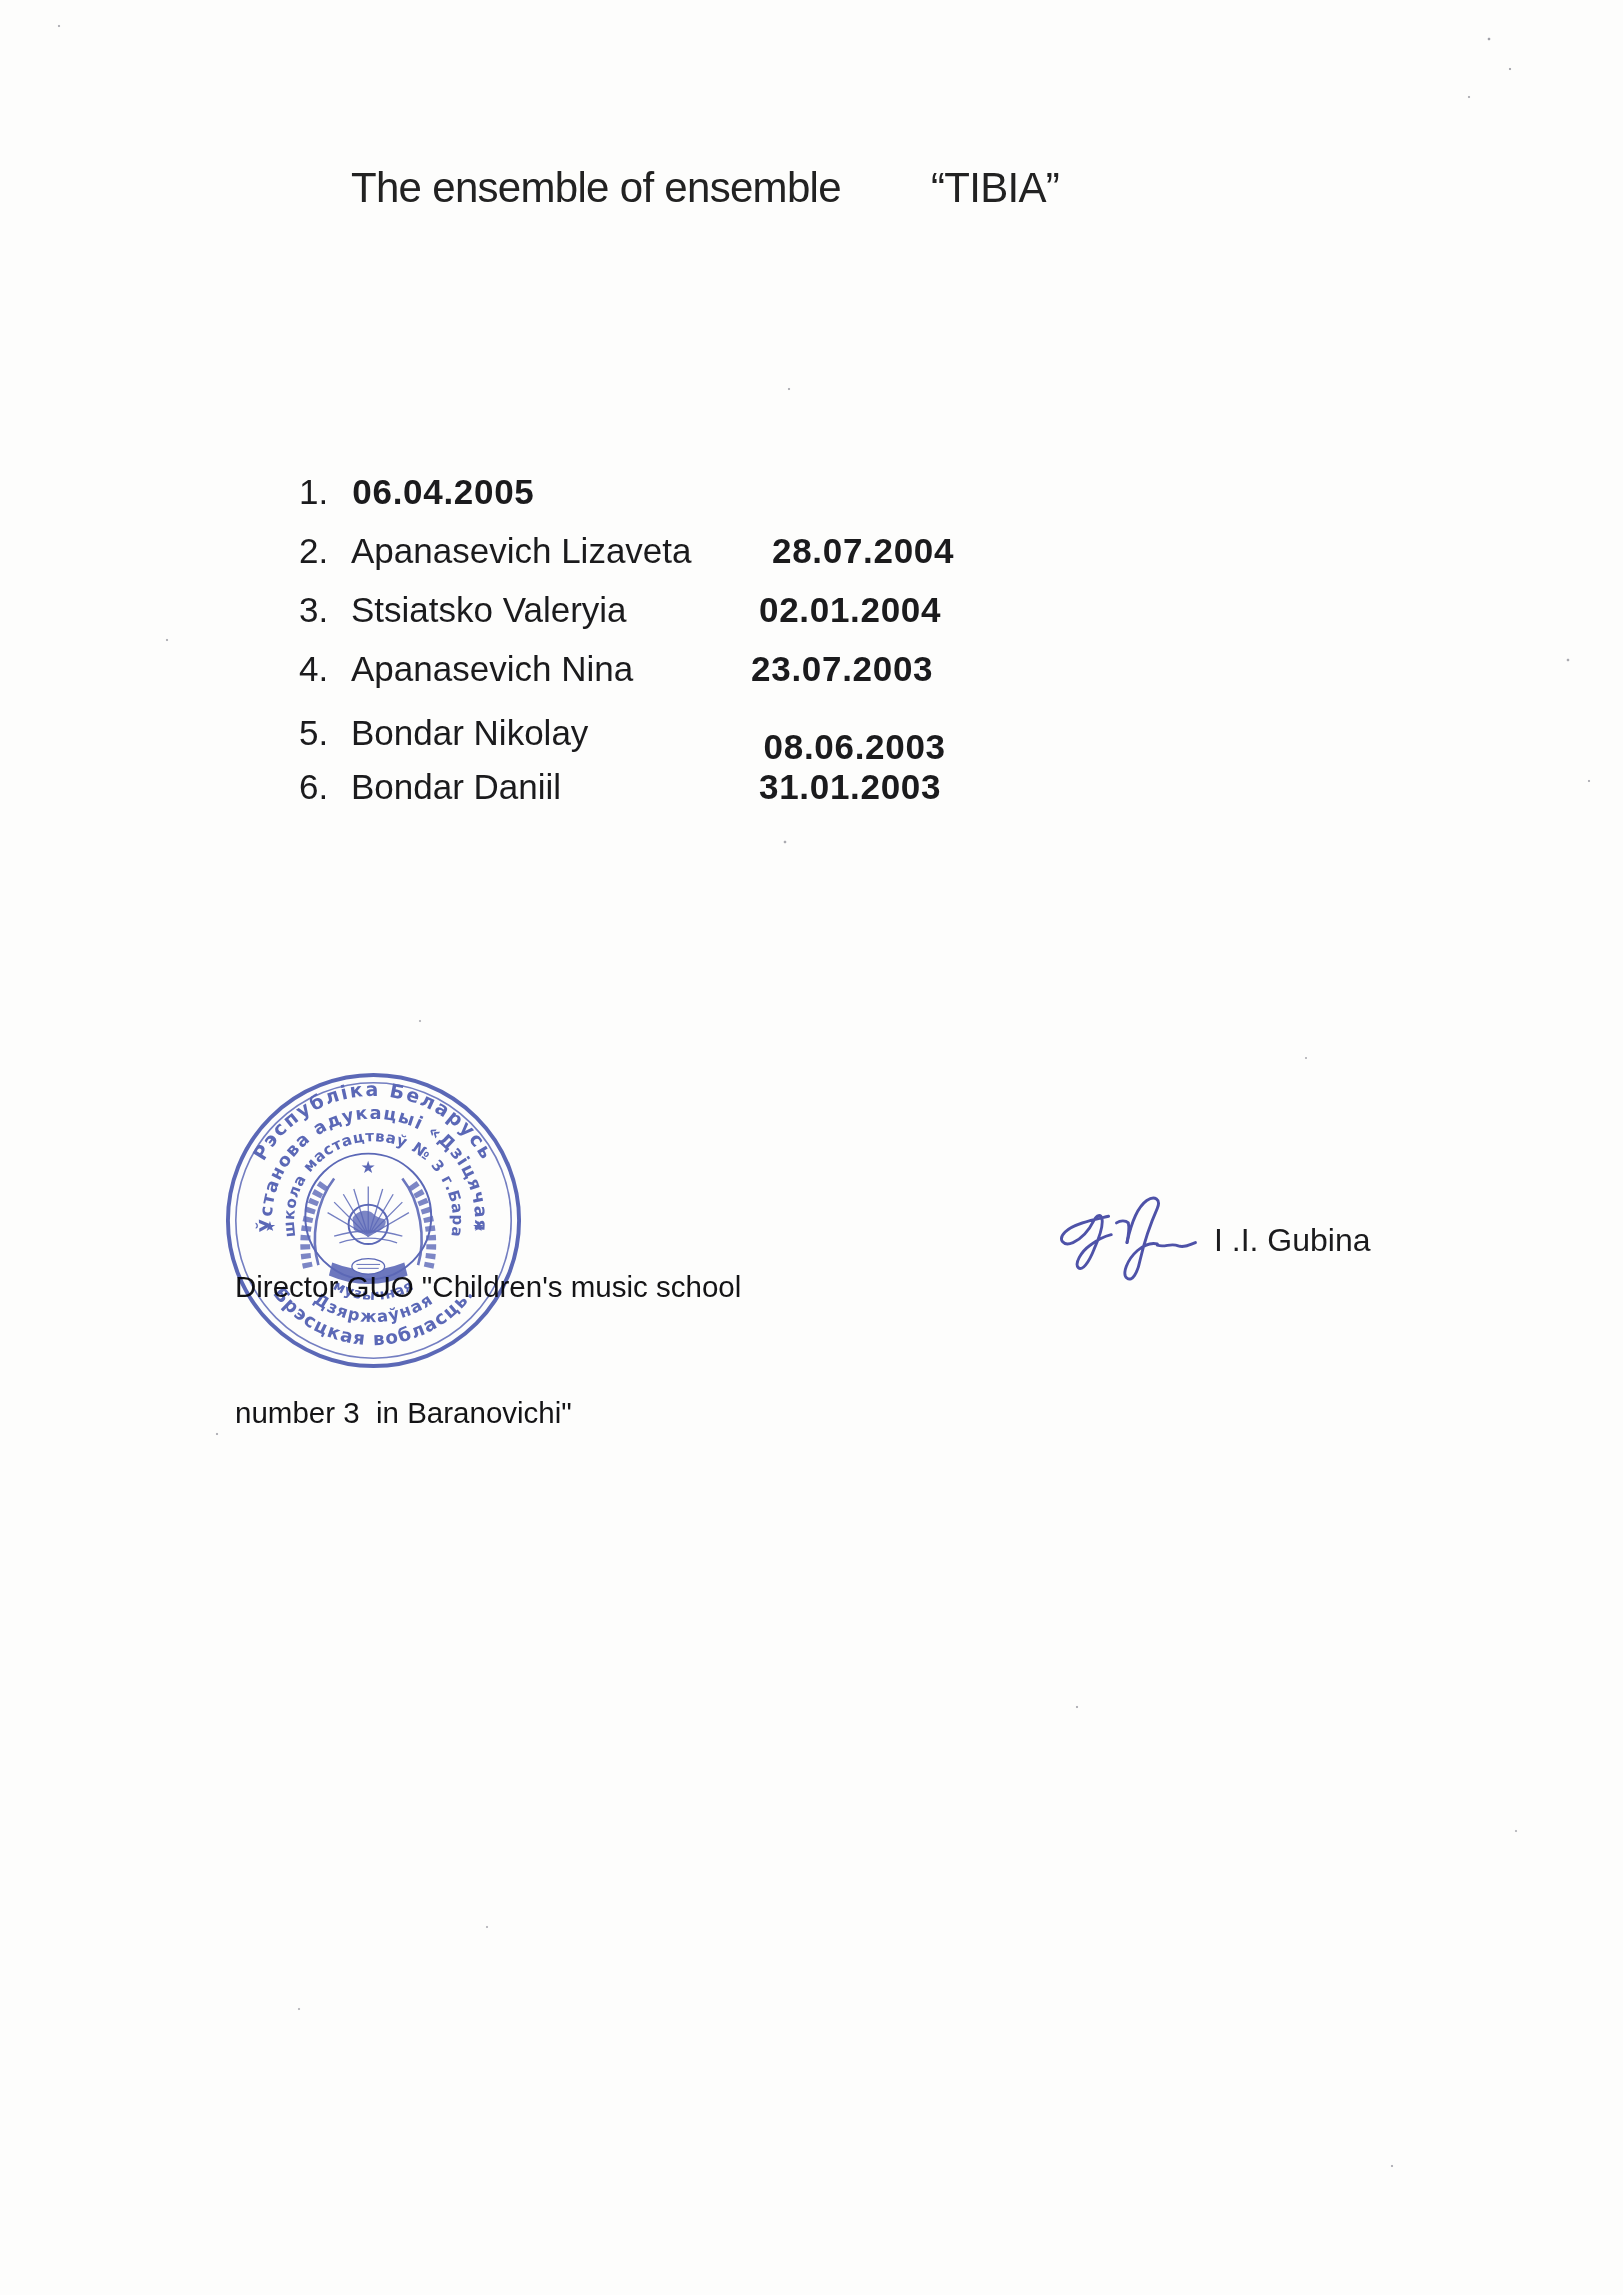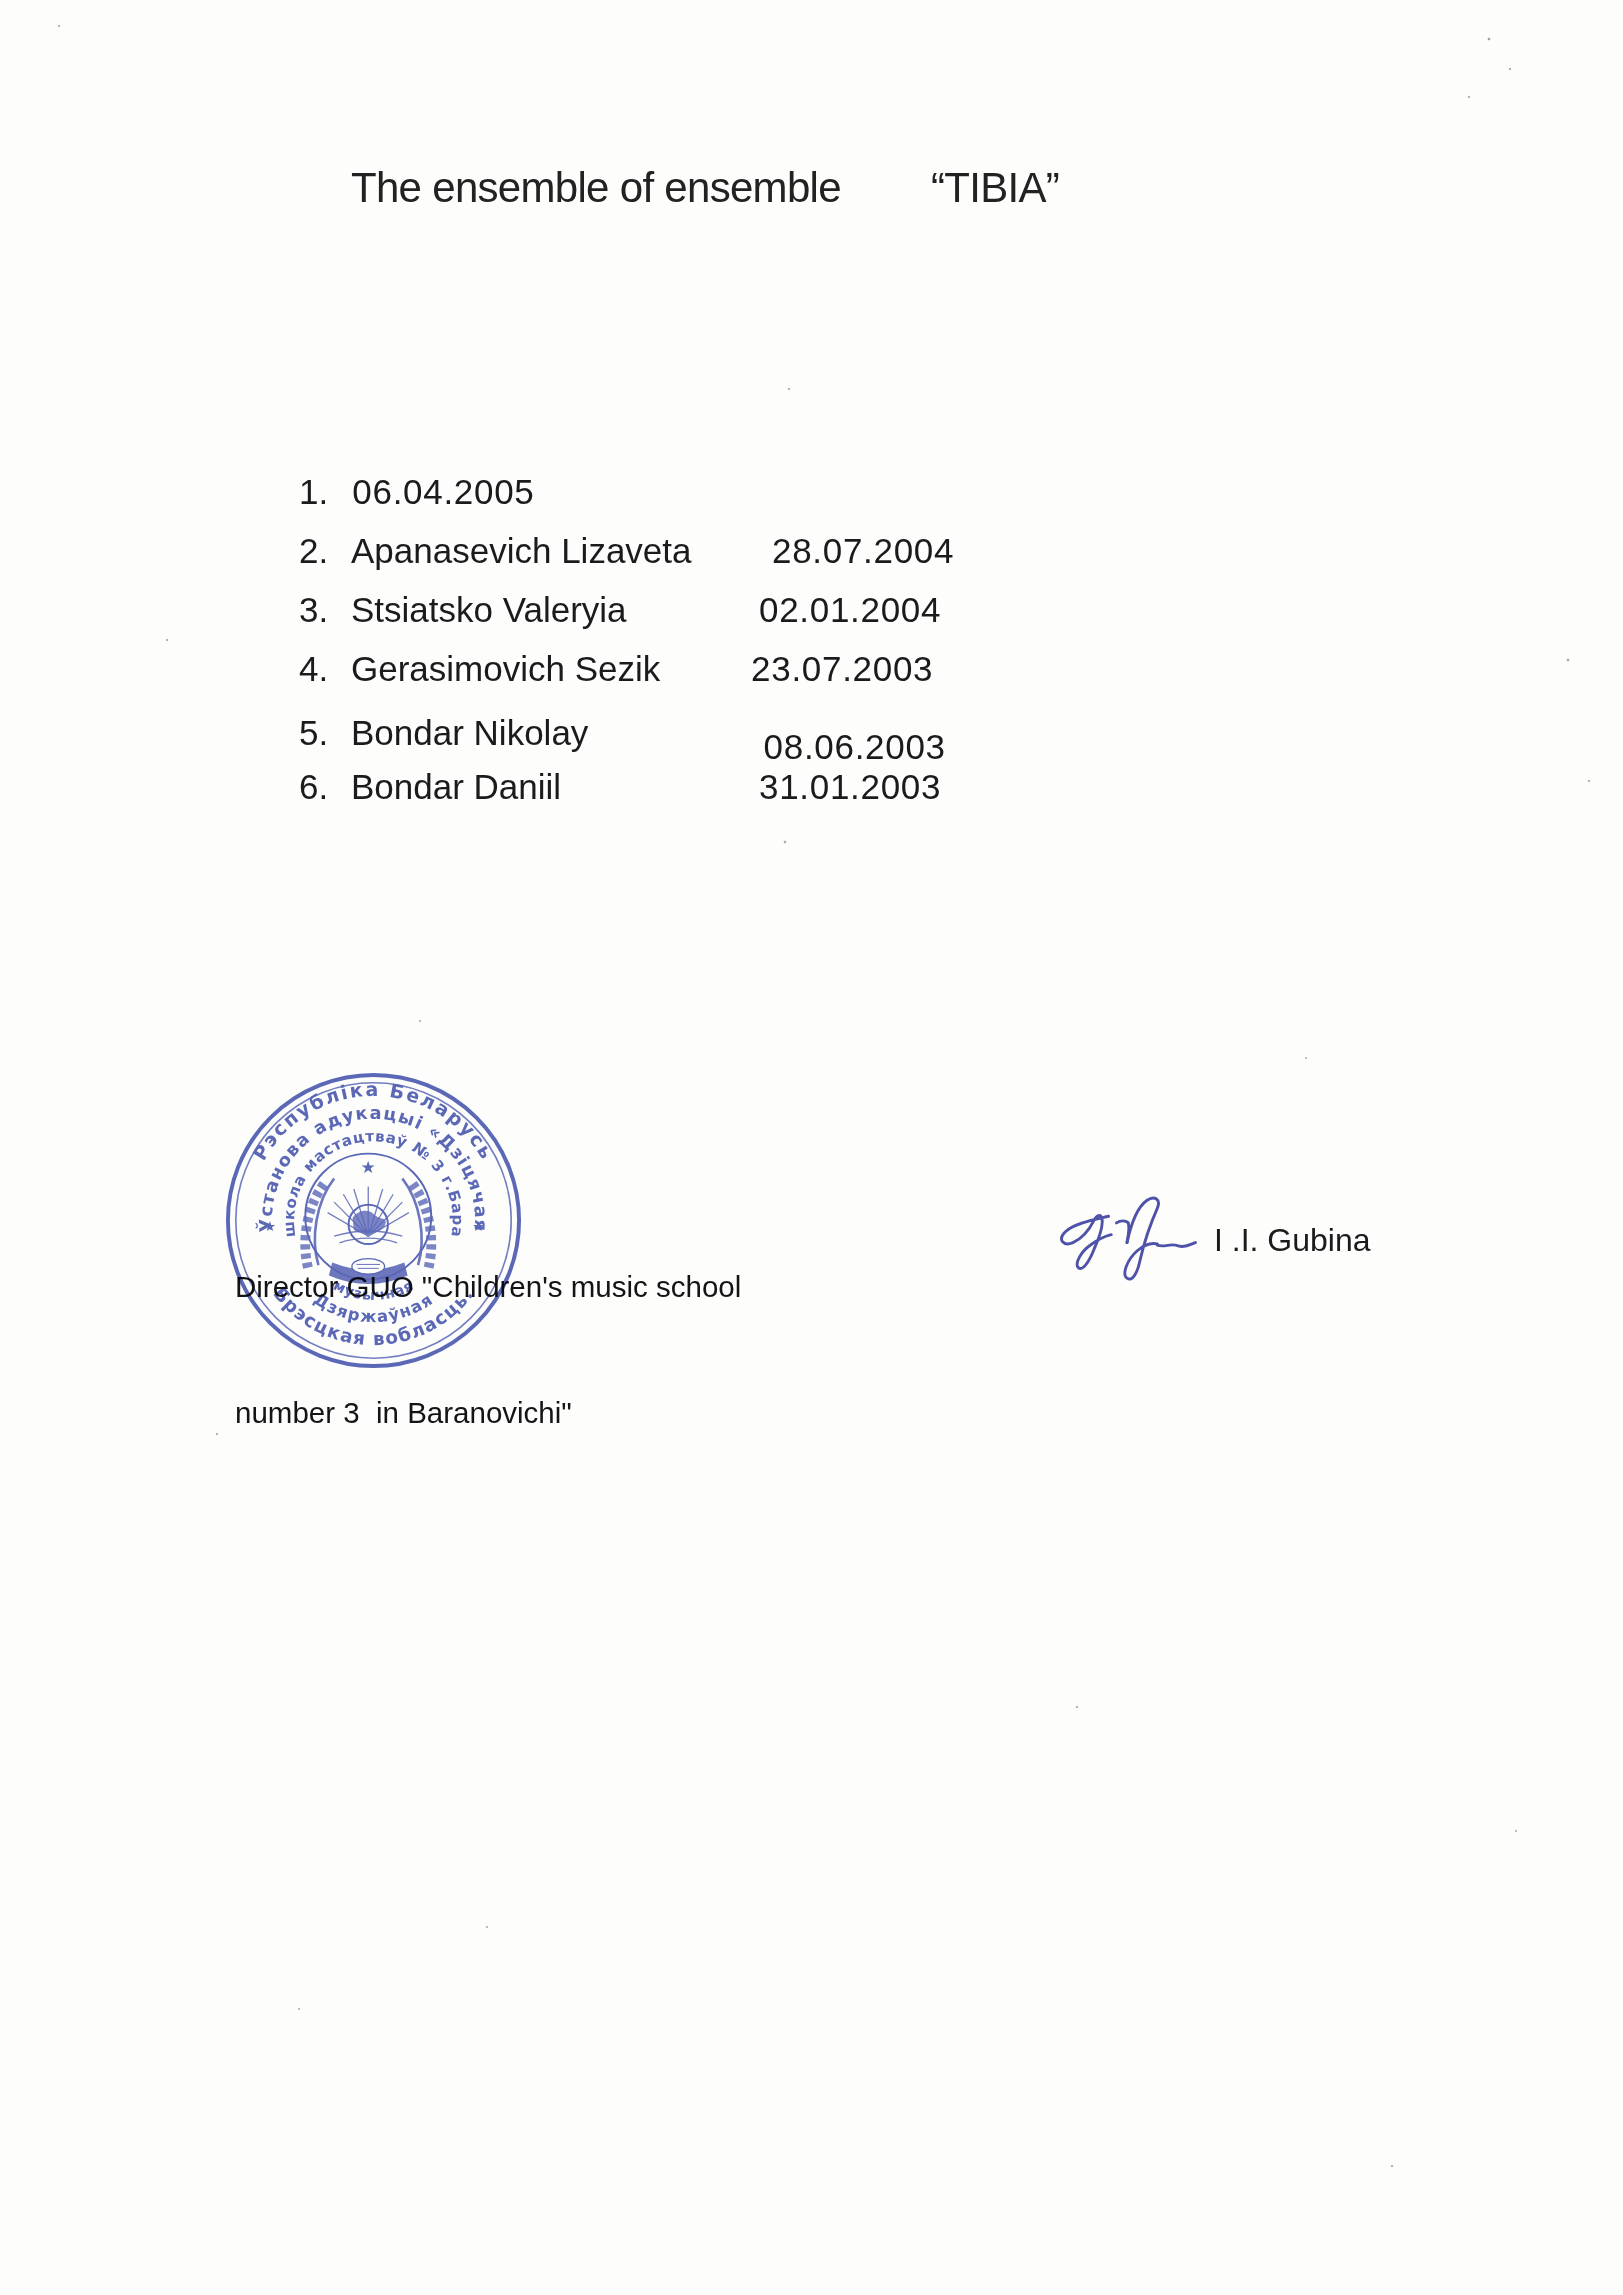--- a/index.html
+++ b/index.html
@@ -32,21 +32,21 @@
       radial-gradient(circle at 299px 2009px, rgba(70,70,85,.35) 0 0.9px, transparent 1.6px),
       radial-gradient(circle at 59px 26px,    rgba(70,70,85,.4) 0 1px, transparent 1.6px),
       radial-gradient(circle at 1306px 1058px,rgba(70,70,85,.35) 0 0.9px, transparent 1.5px);
     background-repeat:no-repeat;
   }
   .title{position:absolute; top:164px; left:0; width:100%; height:53px; font-size:42px; letter-spacing:-0.7px; color:#222;}
   .title .t-left{position:absolute; left:351px; top:0;}
   .title .t-right{position:absolute; left:931px; top:0;}
   ol.members{list-style:none; margin:0; padding:0; position:absolute; left:299px; top:462px; font-size:35px; color:#1b1b1d;}
   ol.members li{display:grid; grid-template-columns:52px 408px auto; height:59px; align-items:center;}
-  ol.members .dob{letter-spacing:0.7px;}
+  ol.members .dob{letter-spacing:0.7px;font-weight:bold;}
   ol.members li:nth-child(1) .dob{transform:translateX(1.3px);}
   ol.members li:nth-child(2) .dob{transform:translateX(13px);}
   ol.members li:nth-child(4) .dob{transform:translateX(-7.9px);text-align:center;}
   ol.members li:nth-child(5) .dob{transform:translateX(4.6px);margin-top:29px;}
   .stamp{position:absolute; left:224px; top:1071px; width:299px; height:299px; color:var(--stamp-blue); opacity:.96;}
   .stamp text{font-family:"DejaVu Sans", sans-serif; font-weight:700; fill:currentColor;}
   .director{
     position:absolute; left:235px; top:1182px; font-size:29.5px; line-height:42px; color:#141416;
     mix-blend-mode:multiply; white-space:pre; z-index:3;
   }
@@ -73,21 +73,21 @@
       <span class="name">Apanasevich Lizaveta</span>
       <span class="dob">28.07.2004</span>
     </li>
     <li>
       <span class="num">3.</span>
       <span class="name">Stsiatsko Valeryia</span>
       <span class="dob">02.01.2004</span>
     </li>
     <li>
       <span class="num">4.</span>
-      <span class="name">Gerasimovich Sezik</span>
+      <span class="name">Apanasevich Nina</span>
       <span class="dob">23.07.2003</span>
     </li>
     <li>
       <span class="num">5.</span>
       <span class="name">Bondar Nikolay</span>
       <span class="dob">08.06.2003</span>
     </li>
     <li>
       <span class="num">6.</span>
       <span class="name">Bondar Daniil</span>

